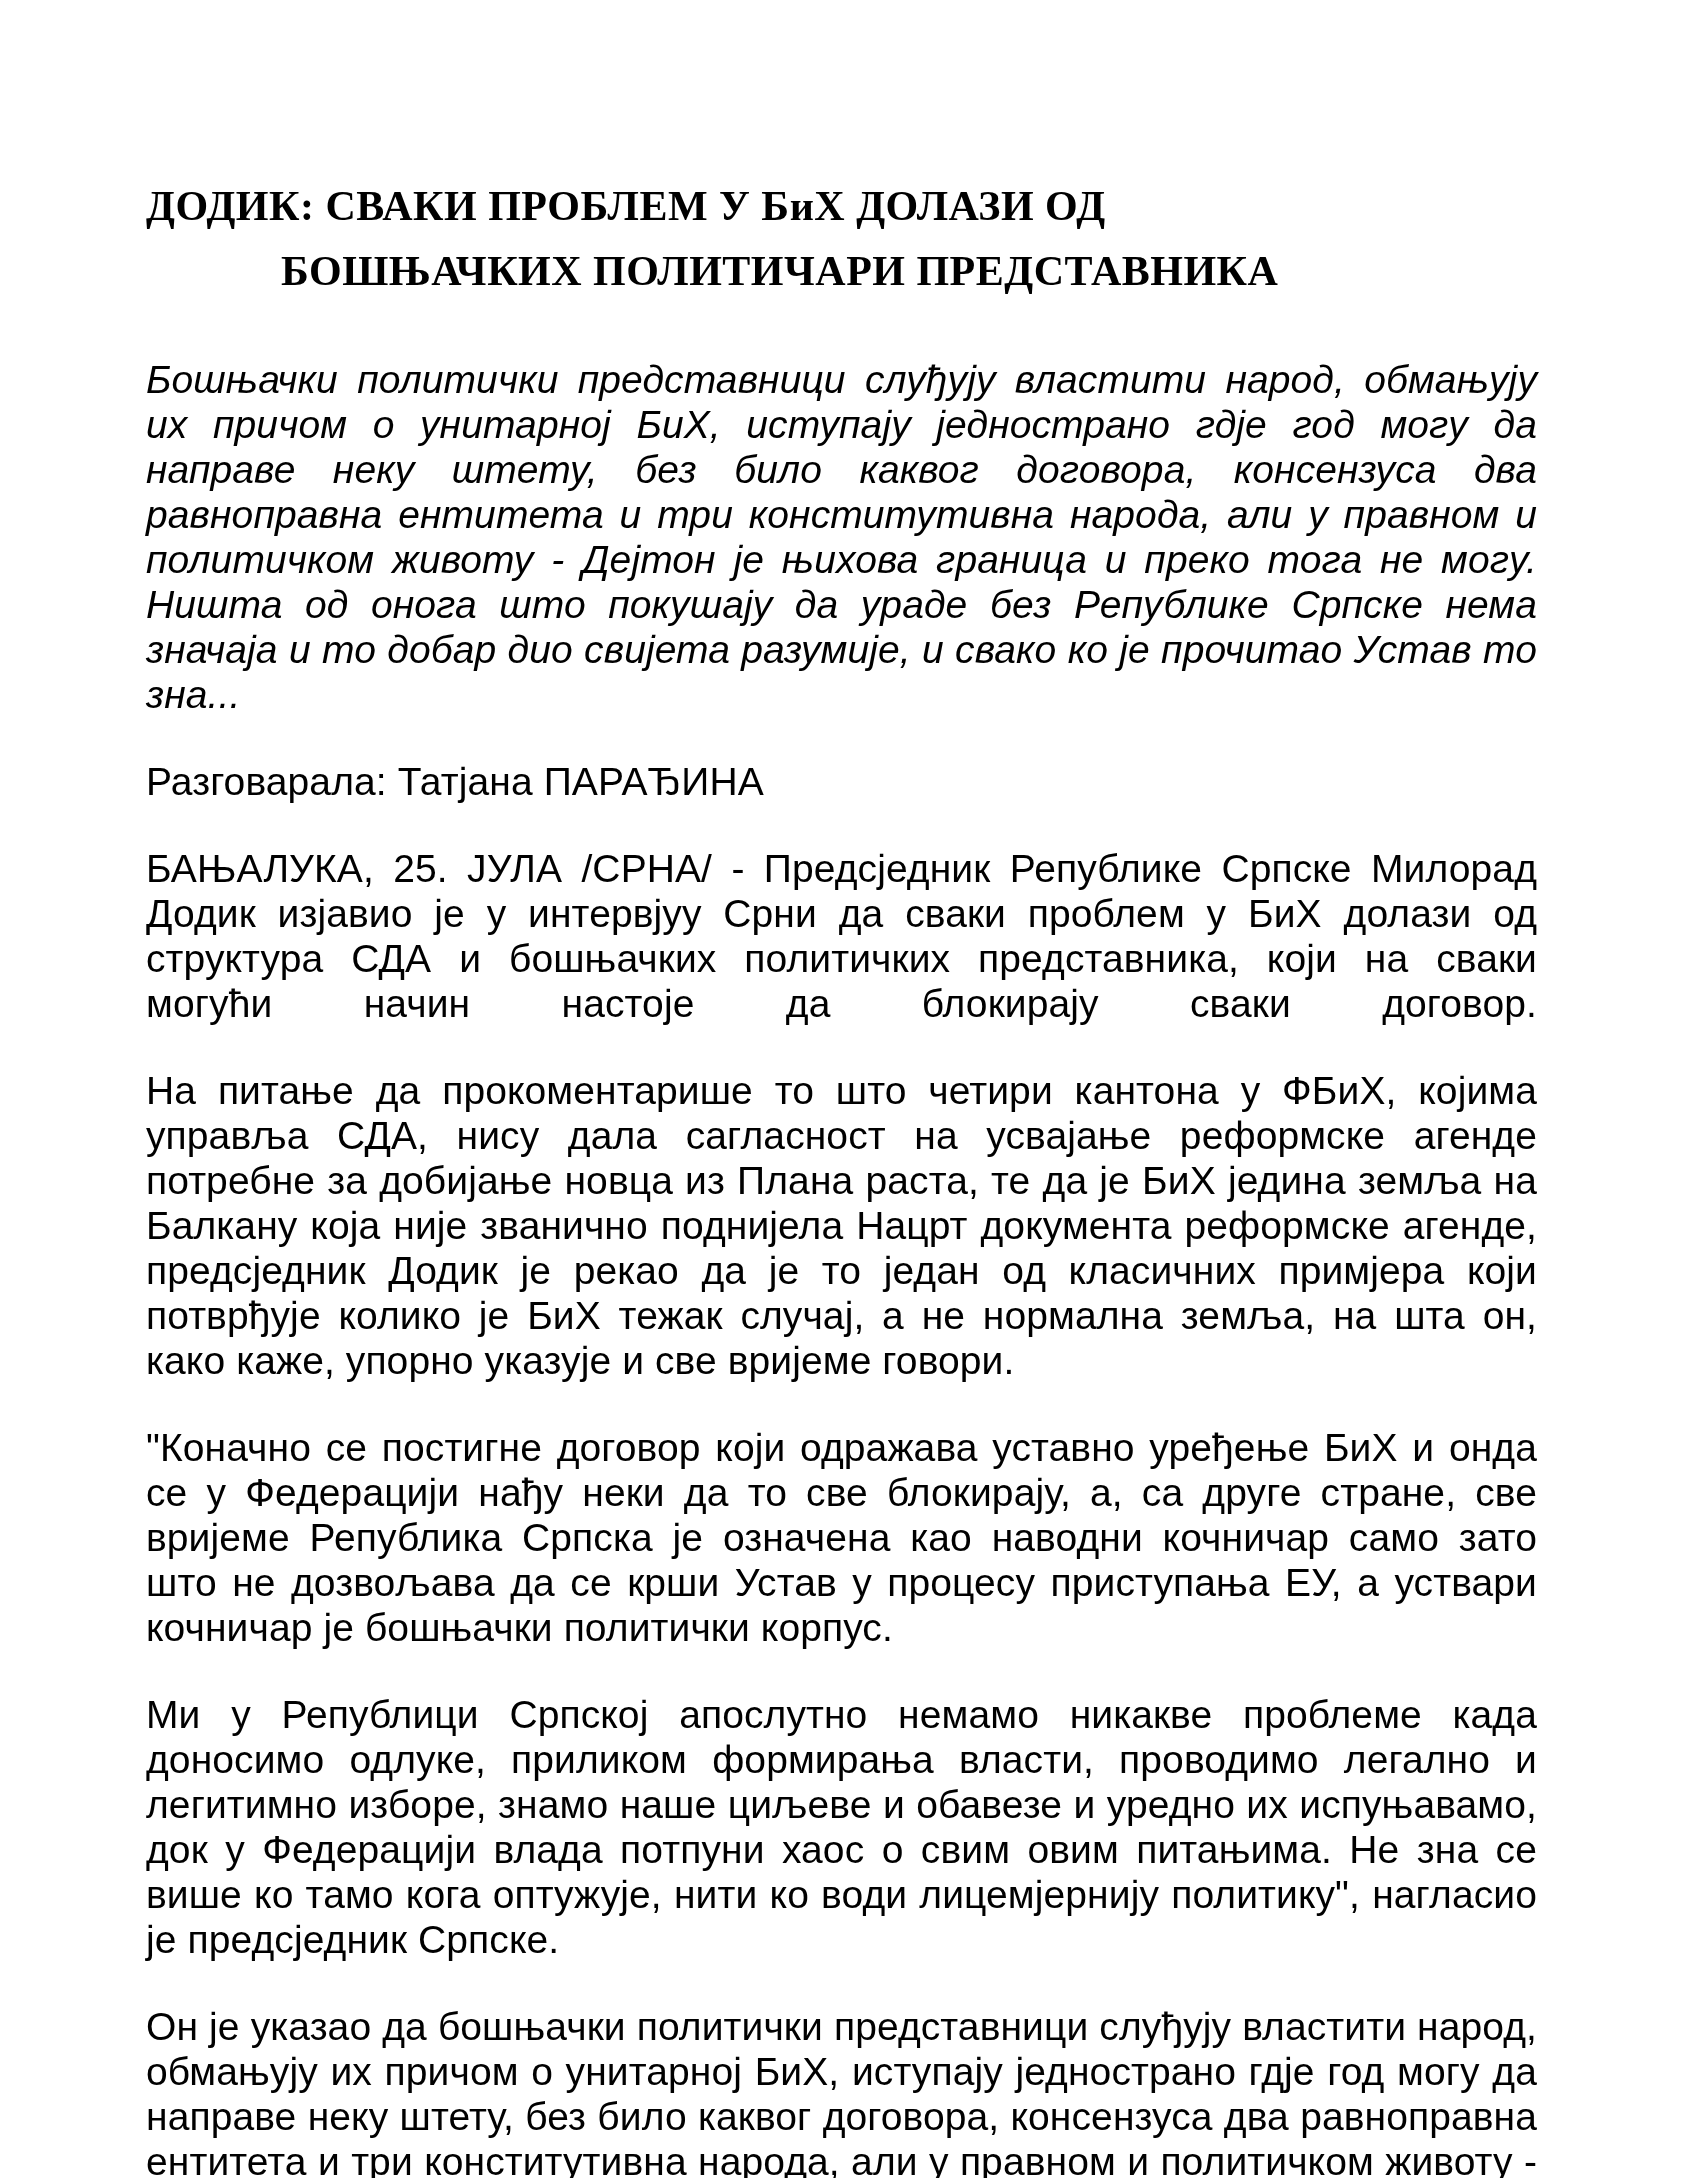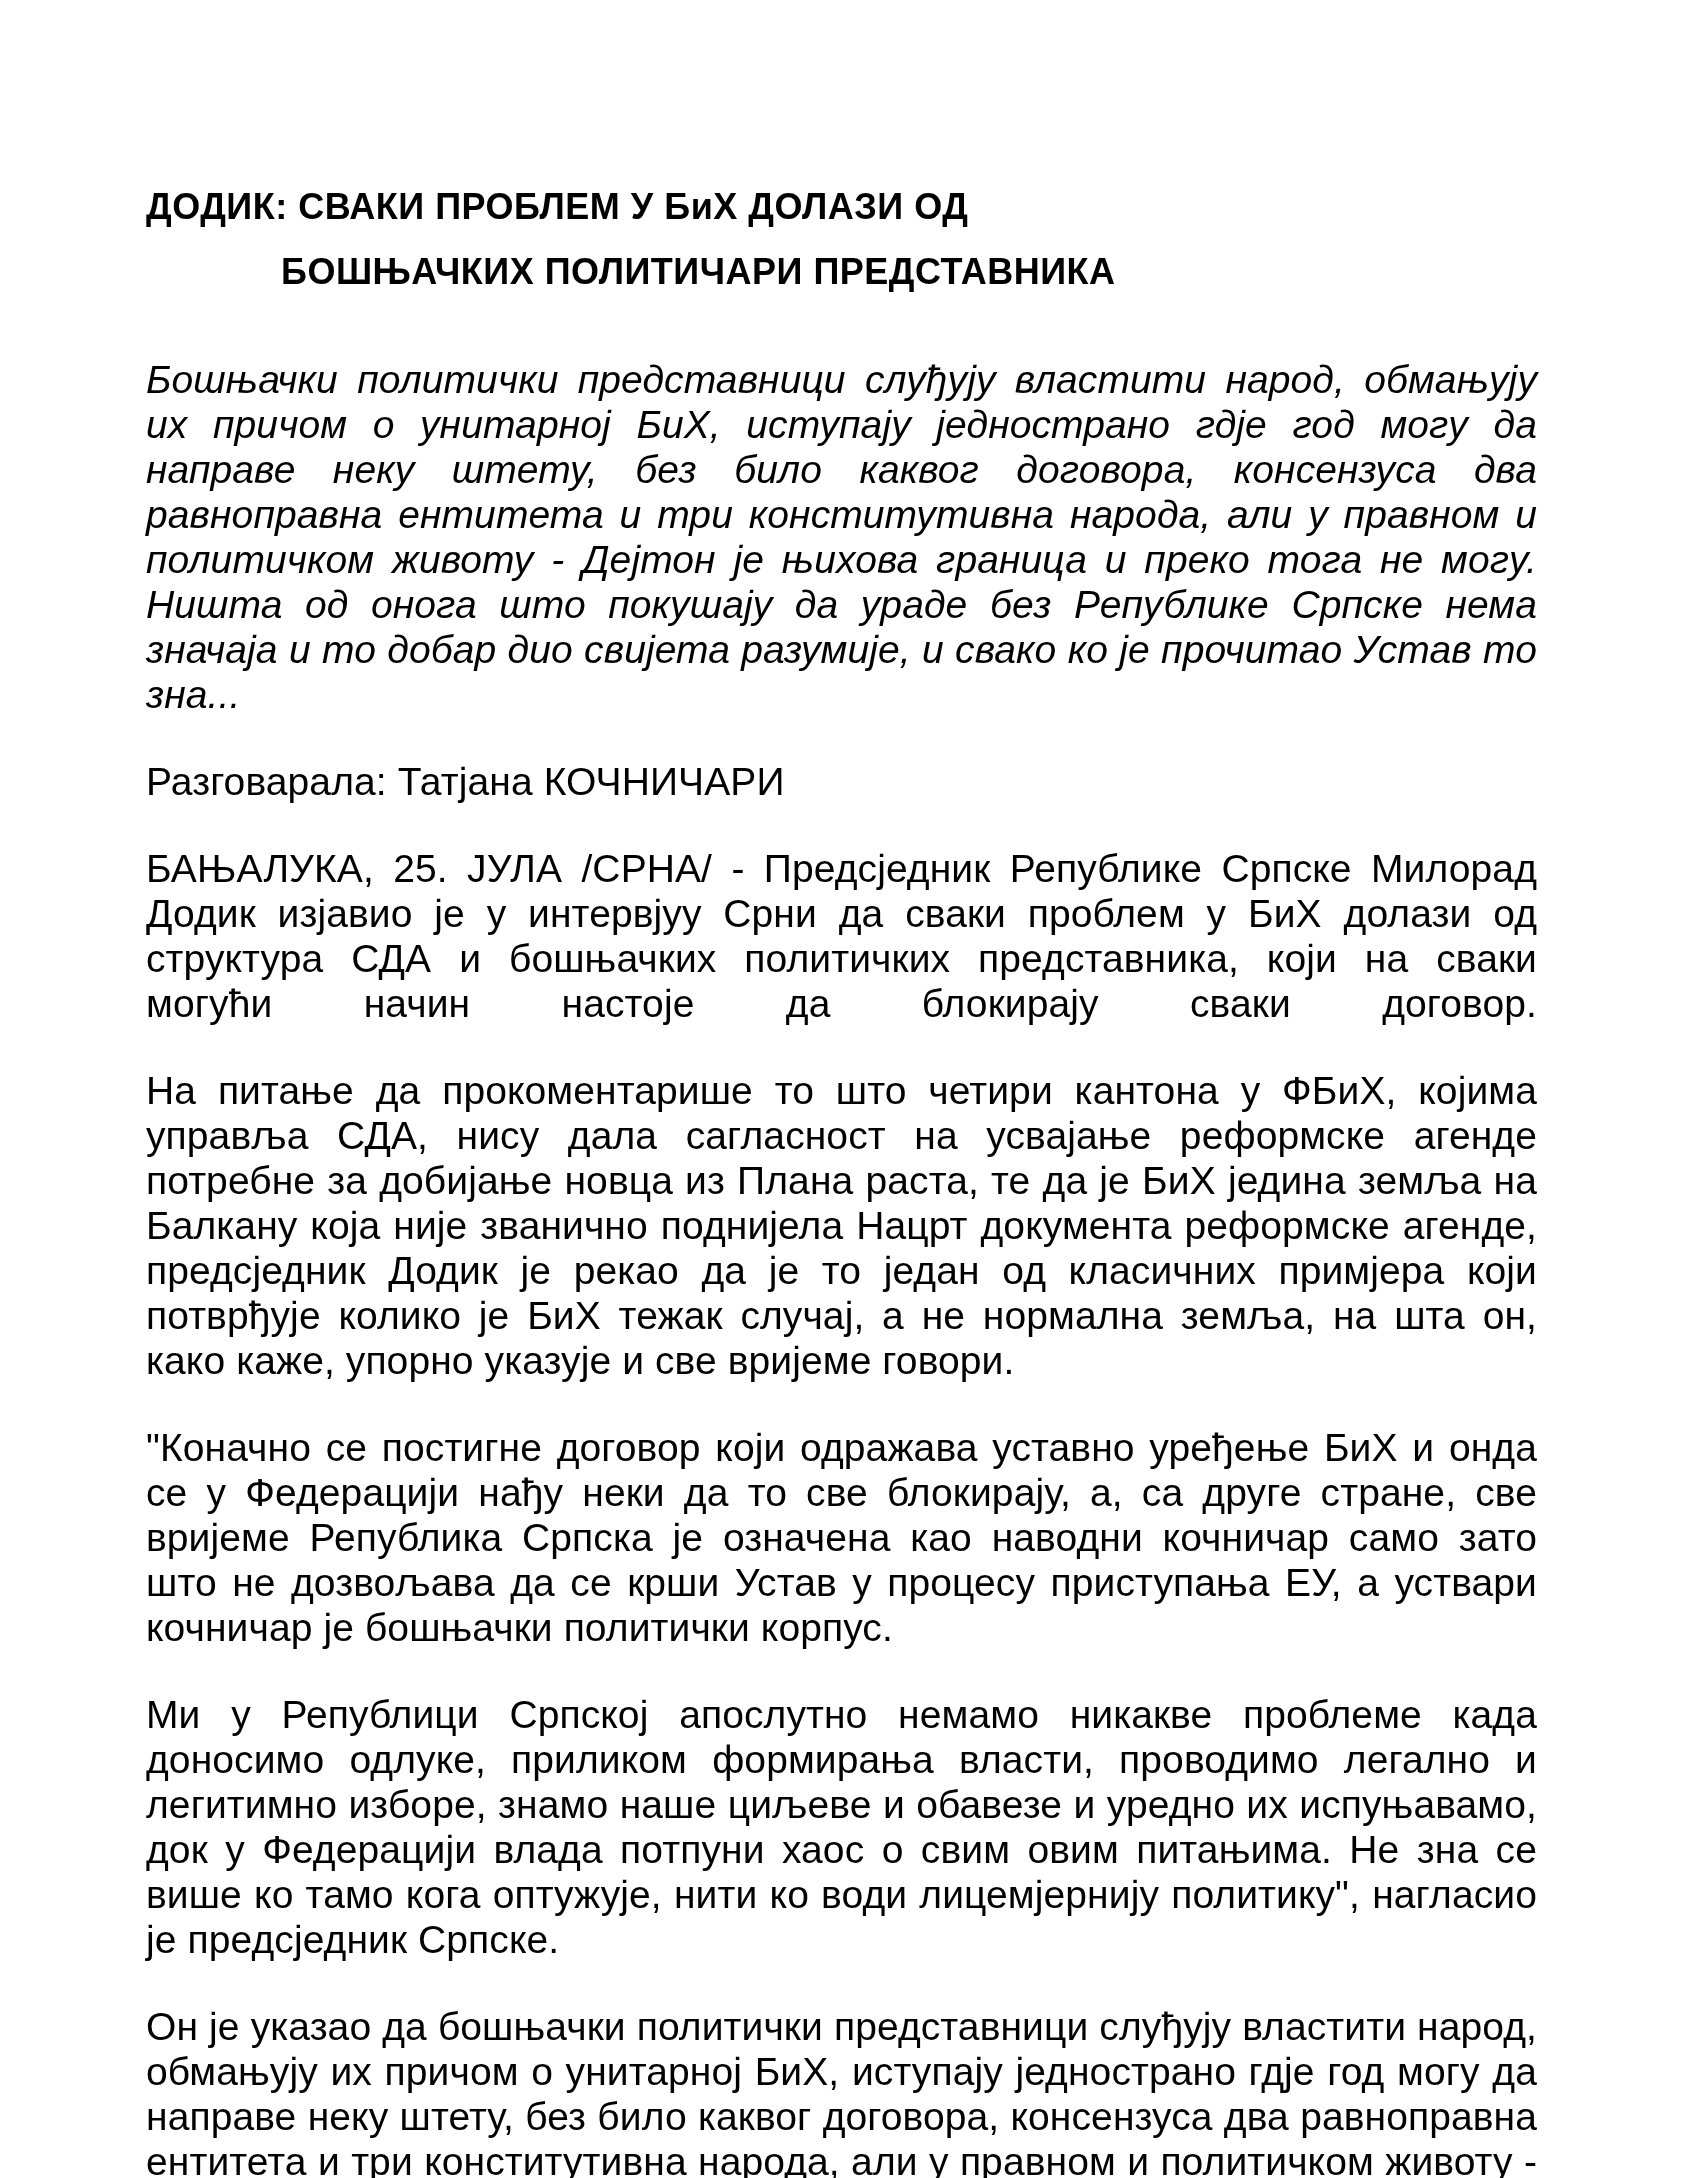--- a/index.html
+++ b/index.html
@@ -15,25 +15,26 @@
     overflow: hidden;
   }
   .page {
     box-sizing: border-box;
     width: 1683px;
     height: 2178px;
     background: #ffffff;
     padding: 174px 146px 0 146px;
   }
   .title {
-    font-size: 36px;
+    font-size: 42px;
     font-weight: bold;
     line-height: 65px;
     letter-spacing: 0.5px;
     margin: 0 0 53px 0;
+    font-family: Liberation Serif, serif;
   }
   .title .line2 {
     display: inline-block;
     margin-left: 135px;
   }
   .para {
     font-size: 39px;
     line-height: 45px;
     margin: 0 0 42px 0;
     text-align: justify;
@@ -56,21 +57,21 @@
 </style>
 </head>
 <body>
 
 <div class="page">
 
   <h1 class="title"><span class="line1">ДОДИК: СВАКИ ПРОБЛЕМ У БиХ ДОЛАЗИ ОД</span><br><span class="line2">БОШЊАЧКИХ ПОЛИТИЧАРИ ПРЕДСТАВНИКА</span></h1>
 
   <p class="para lead">Бошњачки политички представници слуђују властити народ, обмањују их причом о унитарној БиХ, иступају једнострано гдје год могу да направе неку штету, без било каквог договора, консензуса два равноправна ентитета и три конститутивна народа, али у правном и политичком животу - Дејтон је њихова граница и преко тога не могу. Ништа од онога што покушају да ураде без Републике Српске нема значаја и то добар дио свијета разумије, и свако ко је прочитао Устав то зна...</p>
 
-  <p class="para byline">Разговарала: Татјана КОЧНИЧАРИ</p>
+  <p class="para byline">Разговарала: Татјана ПАРАЂИНА</p>
 
   <p class="para justify-last">БАЊАЛУКА, 25. ЈУЛА /СРНА/ - Предсједник Републике Српске Милорад Додик изјавио је у интервјуу Срни да сваки проблем у БиХ долази од структура СДА и бошњачких политичких представника, који на сваки могући начин настоје да блокирају сваки договор.</p>
 
   <p class="para">На питање да прокоментарише то што четири кантона у ФБиХ, којима управља СДА, нису дала сагласност на усвајање реформске агенде потребне за добијање новца из Плана раста, те да је БиХ једина земља на Балкану која није званично поднијела Нацрт документа реформске агенде, предсједник Додик је рекао да је то један од класичних примјера који потврђује колико је БиХ тежак случај, а не нормална земља, на шта он, како каже, упорно указује и све вријеме говори.</p>
 
   <p class="para">"Коначно се постигне договор који одражава уставно уређење БиХ и онда се у Федерацији нађу неки да то све блокирају, а, са друге стране, све вријеме Република Српска је означена као наводни кочничар само зато што не дозвољава да се крши Устав у процесу приступања ЕУ, а уствари кочничар је бошњачки политички корпус.</p>
 
   <p class="para">Ми у Републици Српској апослутно немамо никакве проблеме када доносимо одлуке, приликом формирања власти, проводимо легално и легитимно изборе, знамо наше циљеве и обавезе и уредно их испуњавамо, док у Федерацији влада потпуни хаос о свим овим питањима. Не зна се више ко тамо кога оптужује, нити ко води лицемјернију политику", нагласио је предсједник Српске.</p>
 
   <p class="para justify-last">Он је указао да бошњачки политички представници слуђују властити народ, обмањују их причом о унитарној БиХ, иступају једнострано гдје год могу да направе неку штету, без било каквог договора, консензуса два равноправна ентитета и три конститутивна народа, али у правном и политичком животу - Дејтон је њихова граница и преко тога не могу.</p>

